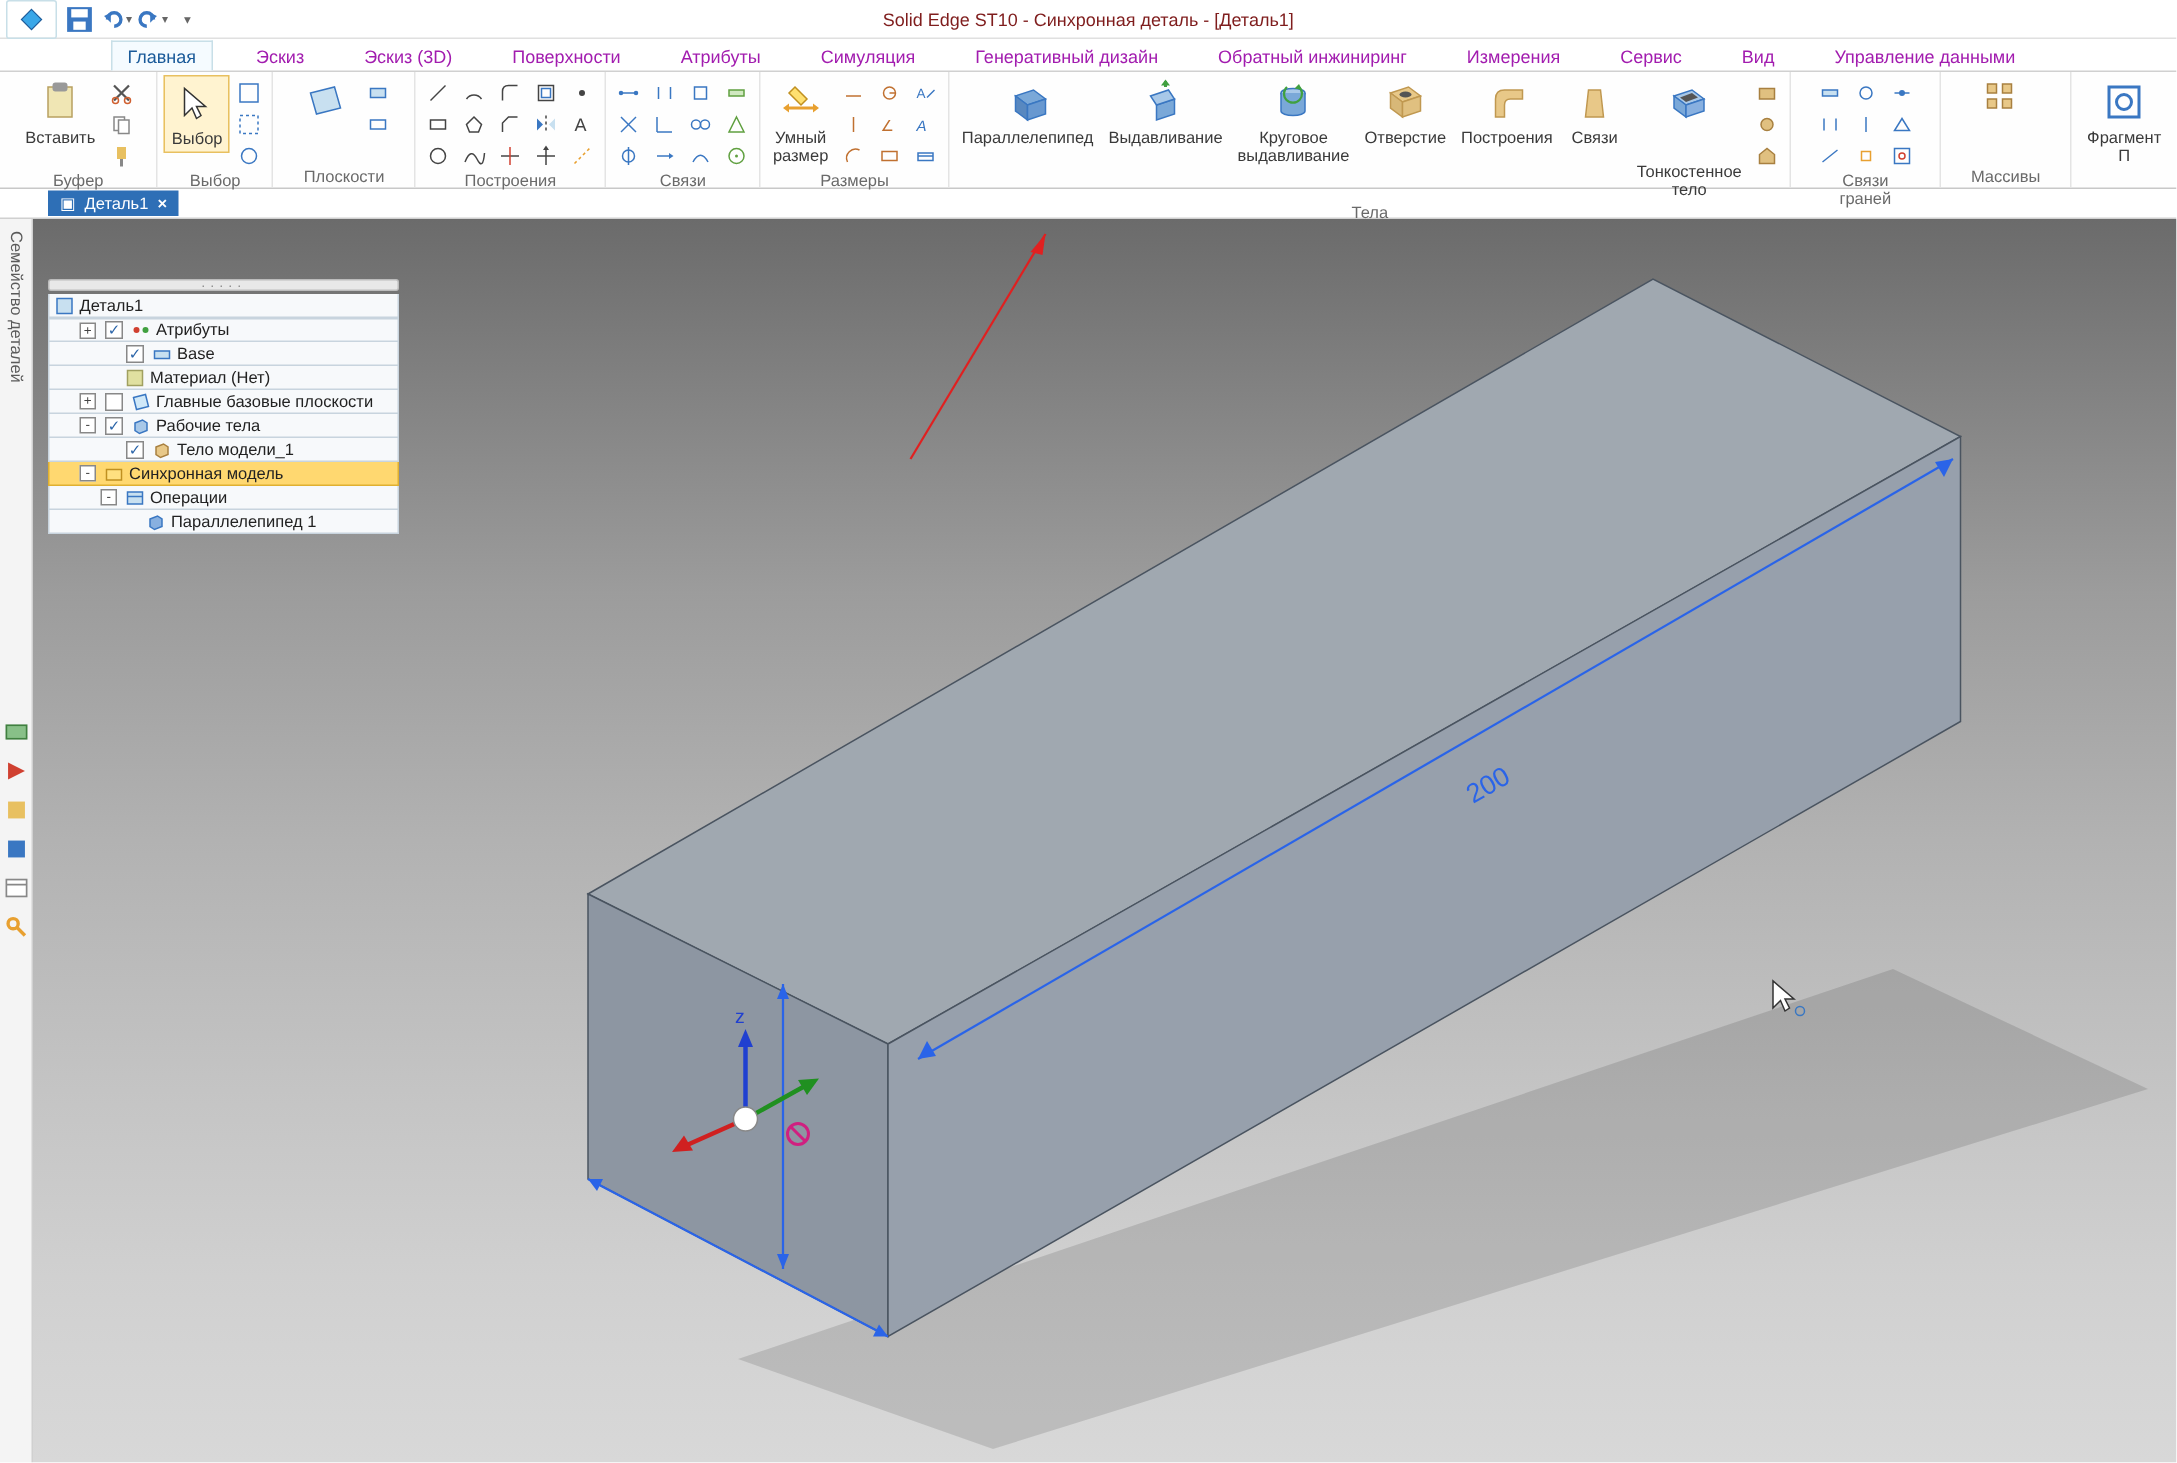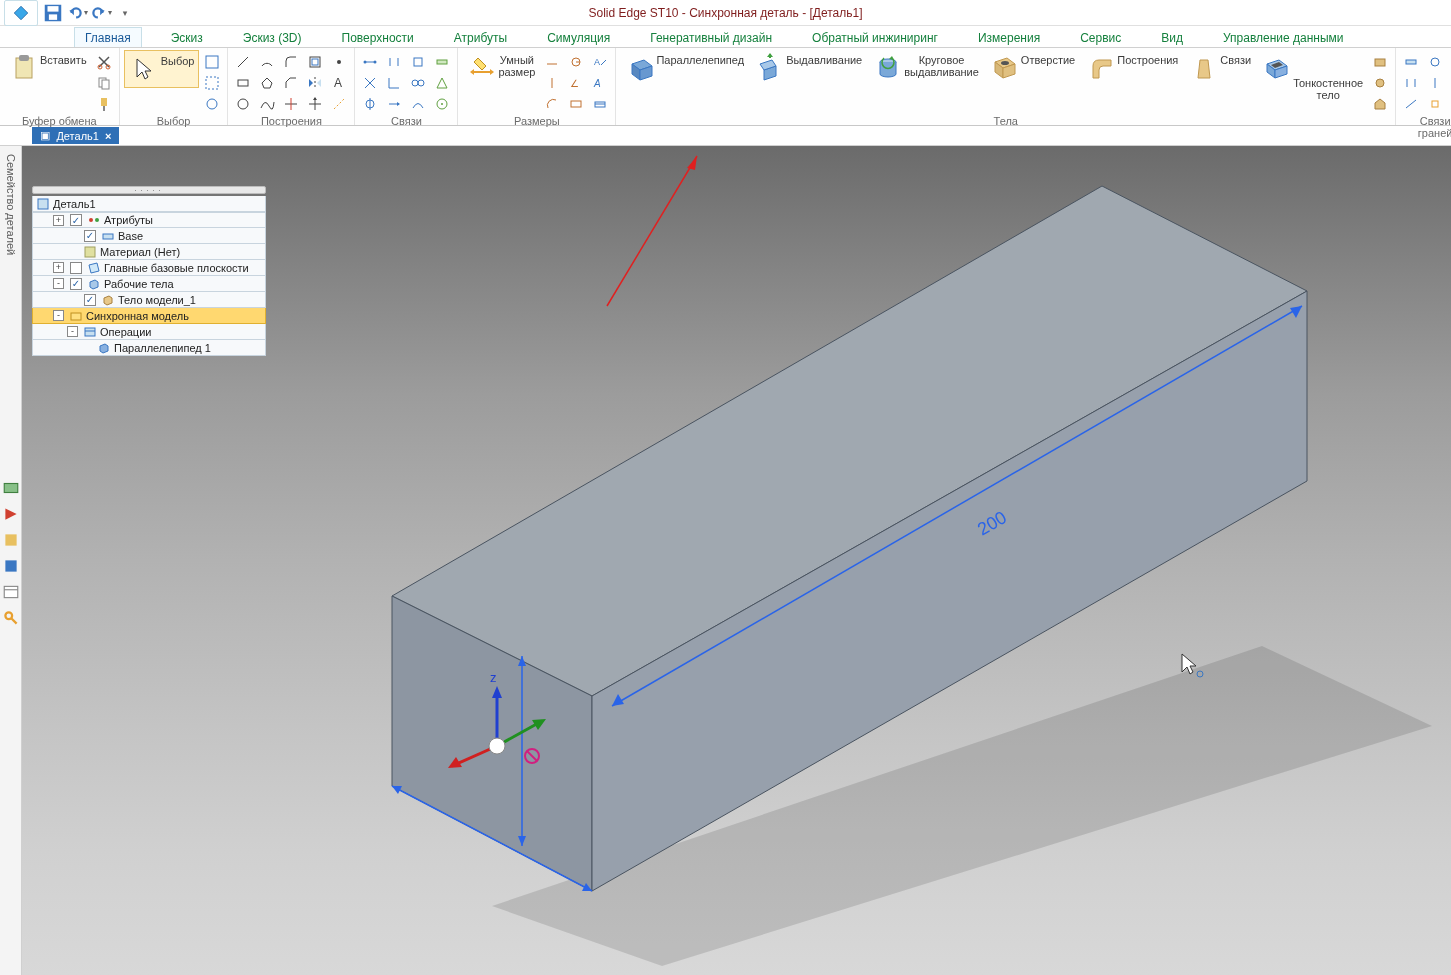--- a/index.html
+++ b/index.html
@@ -8,29 +8,29 @@
 
 .titlebar { height: 26px; background: #fff; display: flex; align-items: center; border-bottom: 1px solid #e0e0e0; position: relative; }
 .app-button { width: 34px; height: 26px; display: flex; align-items: center; justify-content: center; border: 1px solid #c8dfe8; border-radius: 2px; margin: 0 4px; cursor: pointer; }
 .app-button svg { width: 18px; height: 18px; }
 .qat { display: flex; align-items: center; gap: 2px; }
 .qat-btn { width: 22px; height: 20px; display: flex; align-items: center; justify-content: center; cursor: pointer; }
 .title-text { position: absolute; left: 50%; transform: translateX(-50%); color: #7f1d1d; font-size: 12px; }
 
 
 .ribbon-tabs { height: 22px; background: #fff; display: flex; align-items: flex-end; padding-left: 74px; gap: 18px; border-bottom: 1px solid #d0d0d0; }
-.ribbon-tab { padding: 3px 10px 2px 10px; font-size: 12px; color: #15803d; cursor: pointer; border: 1px solid transparent; border-bottom: none; }
+.ribbon-tab { padding: 3px 10px 2px 10px; font-size: 12px; color: #a21caf; cursor: pointer; border: 1px solid transparent; border-bottom: none; }
 .ribbon-tab.active { background: #f5fbff; border-color: #c8dfe8; color: #1a5a99; }
 
 
 .ribbon-body { height: 78px; background: #fefefe; border-bottom: 1px solid #c8c8c8; display: flex; }
 .ribbon-group { display: flex; flex-direction: column; align-items: center; padding: 2px 4px 0 4px; border-right: 1px solid #e4e4e4; }
 .ribbon-group-content { flex: 1; display: flex; align-items: flex-start; gap: 2px; }
 .ribbon-group-label { font-size: 11px; color: #6a6a6a; padding: 1px 16px; text-align: center; }
-.rbtn-big { display: flex; justify-content: flex-start; padding: 2px 4px; cursor: pointer; min-width: 44px; }
+.rbtn-big { display: flex; flex-direction: column; align-items: center; justify-content: flex-start; padding: 2px 4px; cursor: pointer; min-width: 44px; }
 .rbtn-big .ico { width: 32px; height: 32px; display: flex; align-items: center; justify-content: center; }
 .rbtn-big .lbl { font-size: 11px; color: #3a3a3a; text-align: center; line-height: 12px; margin-top: 2px; }
 .rbtn-col { display: flex; flex-direction: column; gap: 1px; padding-top: 2px; }
 .rbtn-sm { width: 22px; height: 20px; display: flex; align-items: center; justify-content: center; cursor: pointer; }
 .rbtn-sm svg { width: 16px; height: 16px; }
 
 
 .doc-tabs { height: 20px; background: #fff; display: flex; align-items: center; padding-left: 32px; border-bottom: 1px solid #d0d0d0; }
 .doc-tab { background: #2e6fb6; color: #fff; padding: 2px 8px; font-size: 11px; display: flex; align-items: center; gap: 6px; cursor: pointer; }
 .doc-tab .close { cursor: pointer; font-weight: bold; }
@@ -178,20 +178,44 @@
         <div class="rbtn-sm">
             <svg viewBox="0 0 16 16">
               <circle cx="8" cy="8" r="5" fill="none" stroke="#3a77c2"></circle>
             </svg>
           </div>
       </div>
     </div>
     <div class="ribbon-group-label">Выбор</div>
   </div>
 
+  <div class="ribbon-group">
+    <div class="ribbon-group-content">
+      <div class="rbtn-big">
+        <div class="ico">
+            <svg viewBox="0 0 32 32">
+              <polygon points="6,10 22,6 26,20 10,24" fill="#c8e0f0" stroke="#3a77c2"></polygon>
+            </svg>
+          </div>
+      </div>
+      <div class="rbtn-col">
+        <div class="rbtn-sm">
+            <svg viewBox="0 0 16 16">
+              <rect x="3" y="5" width="10" height="6" fill="#c8e0f0" stroke="#3a77c2"></rect>
+            </svg>
+          </div>
+        <div class="rbtn-sm">
+            <svg viewBox="0 0 16 16">
+              <rect x="3" y="5" width="10" height="6" fill="none" stroke="#3a77c2"></rect>
+            </svg>
+          </div>
+      </div>
+    </div>
+    <div class="ribbon-group-label">Плоскости</div>
+  </div>
 
   <div class="ribbon-group">
     <div class="ribbon-group-content">
       <div class="rbtn-col">
           <div class="rbtn-sm">
             <svg viewBox="0 0 16 16">
               <line x1="3" y1="13" x2="13" y2="3" stroke="#444"></line>
             </svg>
           </div>
           <div class="rbtn-sm">
@@ -601,20 +625,34 @@
               <rect x="14" y="4" width="6" height="6" fill="#e8c888" stroke="#a88040"></rect>
               <rect x="4" y="14" width="6" height="6" fill="#e8c888" stroke="#a88040"></rect>
               <rect x="14" y="14" width="6" height="6" fill="#e8c888" stroke="#a88040"></rect>
             </svg>
           </div>
       </div>
     </div>
     <div class="ribbon-group-label">Массивы</div>
   </div>
 
+  <div class="ribbon-group" style="border-right:none;">
+    <div class="ribbon-group-content">
+      <div class="rbtn-big">
+        <div class="ico">
+            <svg viewBox="0 0 32 32">
+              <rect x="6" y="6" width="20" height="20" fill="none" stroke="#3a77c2" stroke-width="2"></rect>
+              <circle cx="16" cy="16" r="5" fill="none" stroke="#3a77c2" stroke-width="2"></circle>
+            </svg>
+          </div>
+        <div class="lbl">Фрагмент П</div>
+      </div>
+    </div>
+    <div class="ribbon-group-label"></div>
+  </div>
 
 </div>
 
 <div class="doc-tabs">
   <div class="doc-tab">
     <span>▣</span>
     <span>Деталь1</span>
     <span class="close">×</span>
   </div>
 </div>

